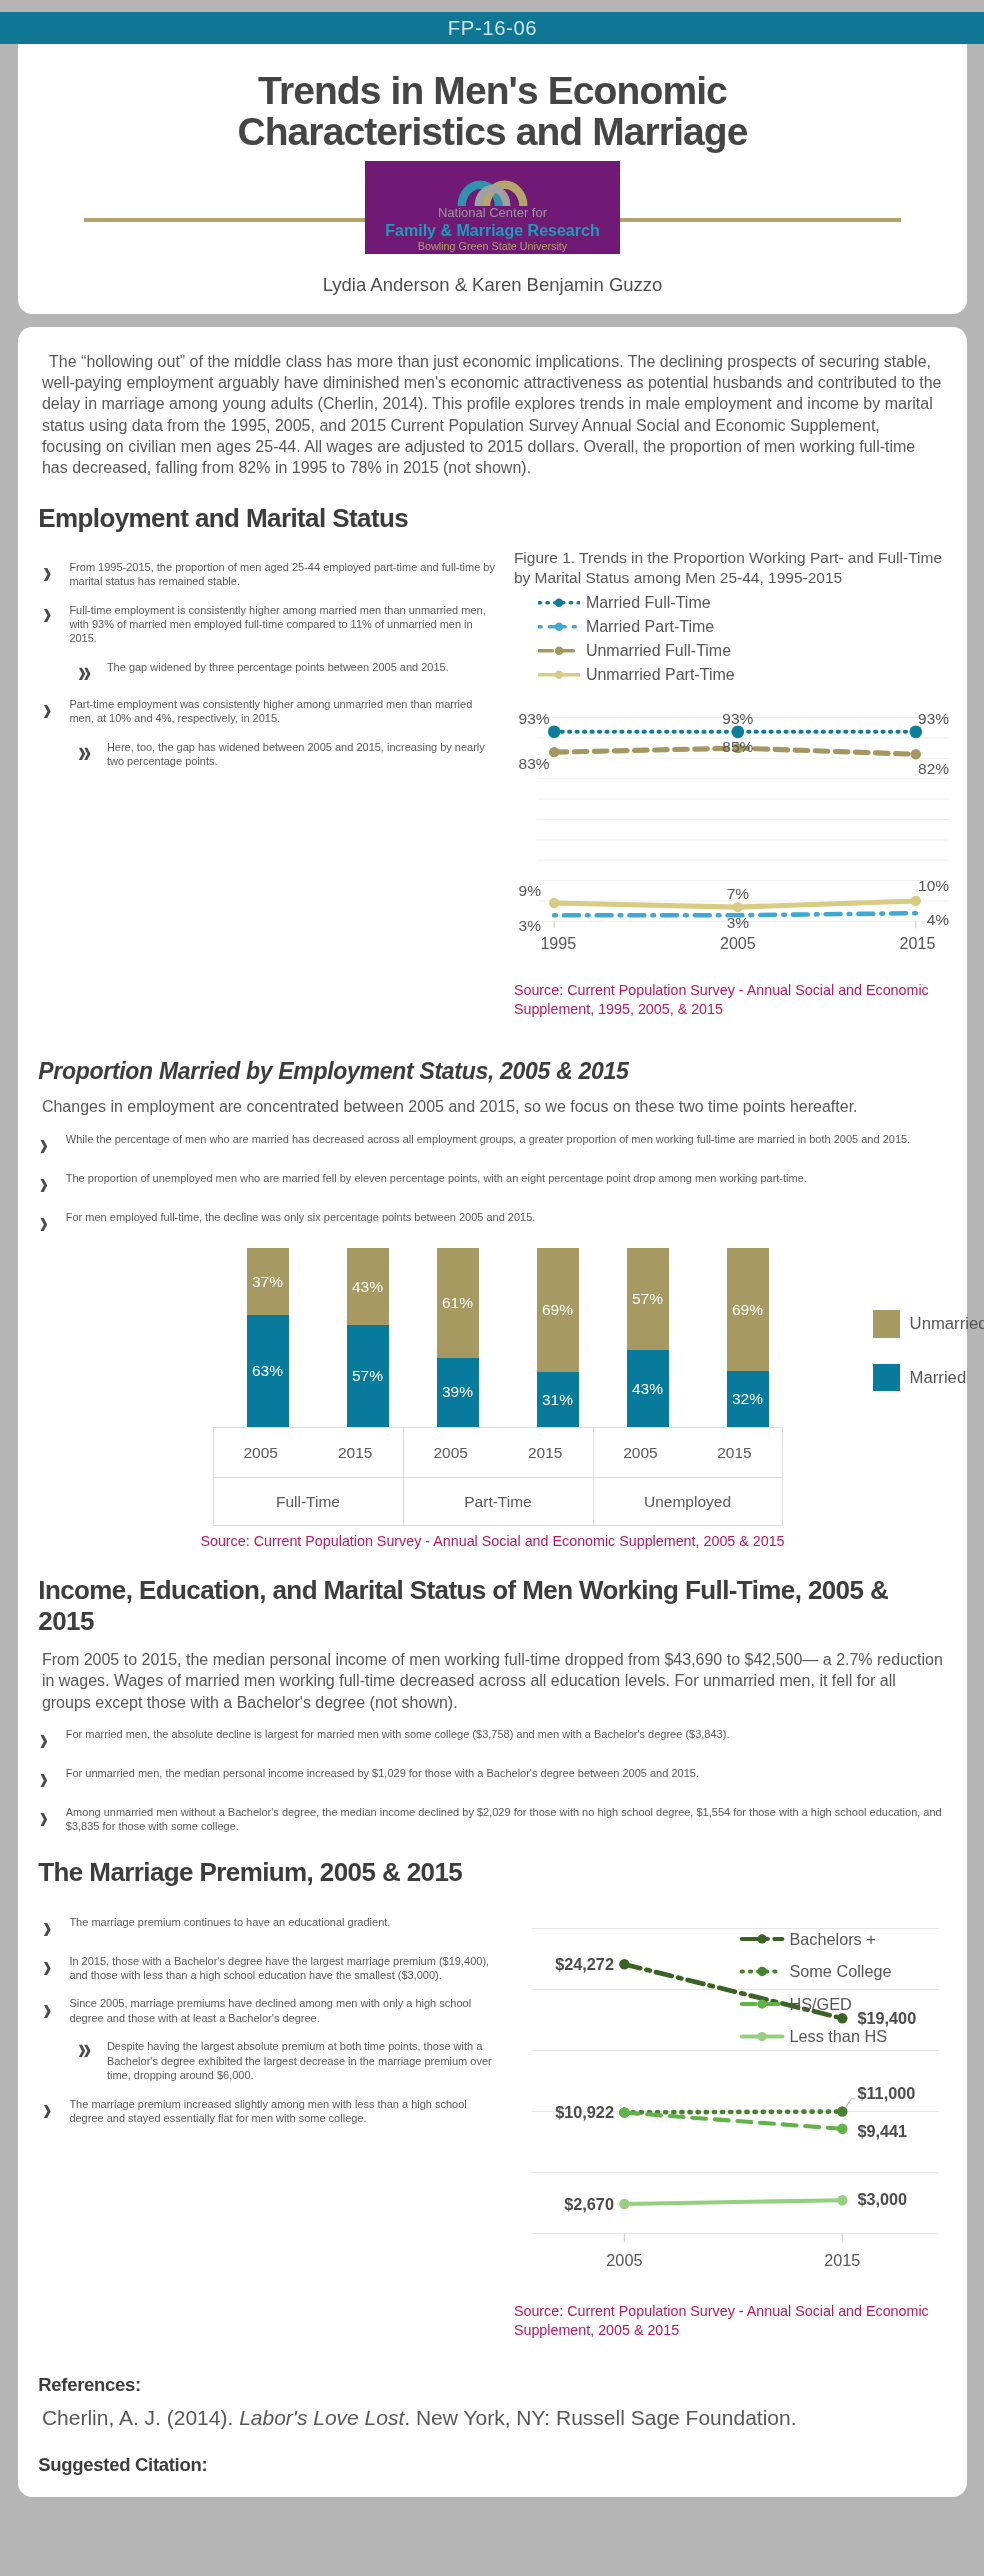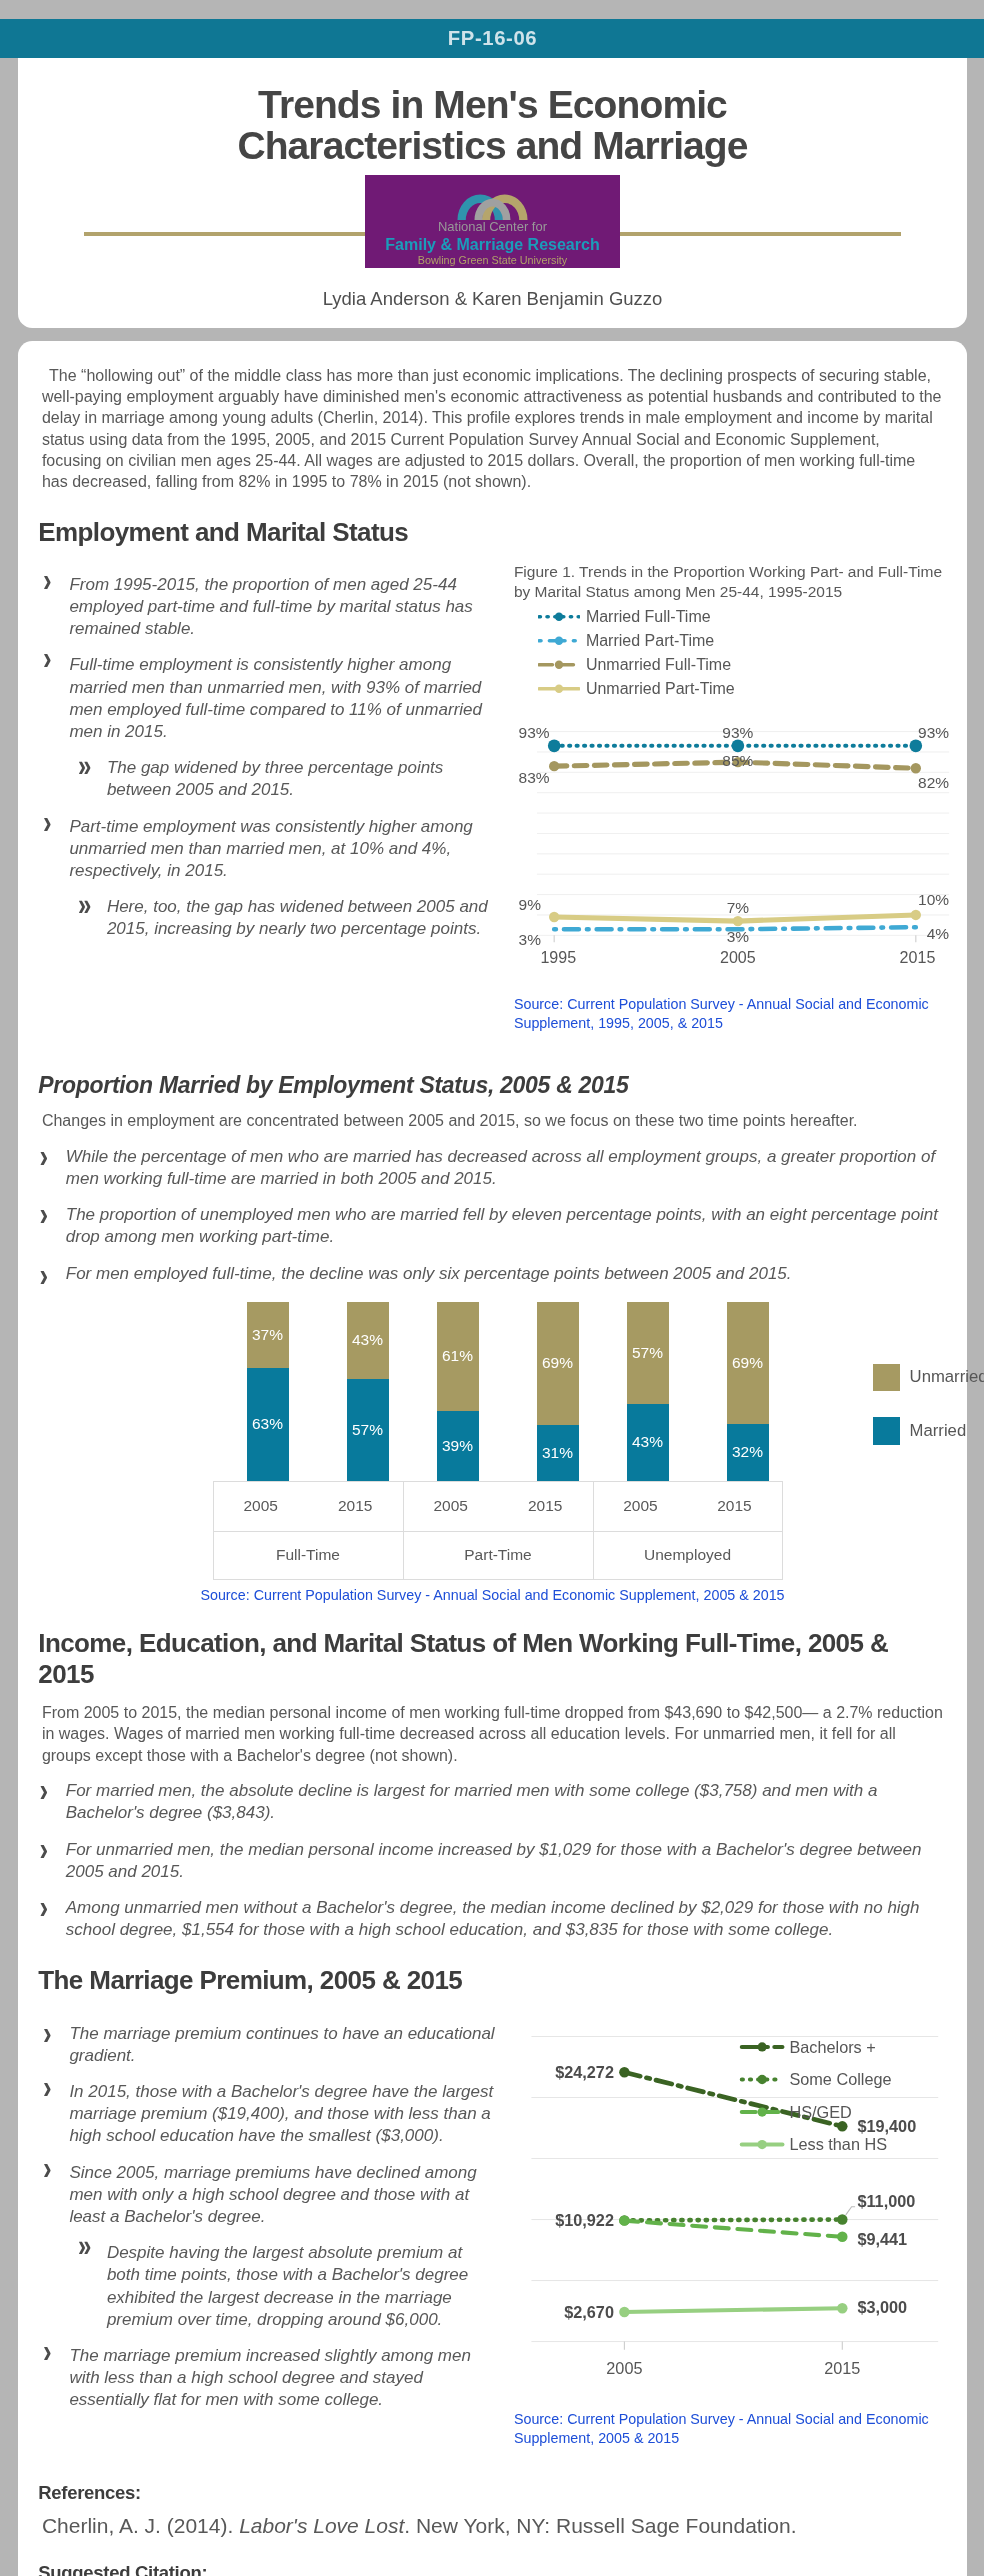--- a/index.html
+++ b/index.html
@@ -1,18 +1,18 @@
 <!DOCTYPE html>
 <html style="font-size:9.6px"><head>
 <meta charset="utf-8">
 <style>
   html,body{margin:0;padding:0;}
   body{width:985px;background:#b5b5b5;font-family:"Liberation Sans",sans-serif;color:#585858;}
   .band{background:#0f7794;width:985px;}
-  .band.top{margin-top:19px;height:39px;display:flex;align-items:center;justify-content:center;font-weight:bold;}
+  .band.top{margin-top:12px;height:32px;display:flex;align-items:center;justify-content:center;}
   .band .code{color:#cfe3ea;font-size:20.3px;letter-spacing:0.6px;}
   .card{background:#fff;margin:0 18px;}
   .header-card{border-radius:0 0 14.3px 14.3px;text-align:center;padding:26px 24px 18px;}
   .main-card{border-radius:14.3px;margin-top:13px;padding:20.3px 15.5px 15.5px;}
 
   h1{font-size:39px;line-height:1.06;color:#454545;margin:0 0 8.4px;letter-spacing:-0.9px;font-weight:700;}
   .logo-block{position:relative;height:100px;margin-top:2.4px;}
   .logo-rule{position:absolute;left:42px;right:42px;top:57px;height:4.2px;background:#b2a36c;}
   .logo-inner{position:relative;display:inline-block;background:#701a75;padding:0 20.3px;}
   .logo-arches{display:block;margin:0 auto;}
@@ -27,24 +27,24 @@
   .para{font-size:16px;line-height:1.33;margin:4.8px 8.4px 9.6px;}
   .twocol{display:flex;gap:10.8px;margin:0 3.6px;}
   .col-l{flex:0 0 466px;}
   .col-r{flex:1;}
 
   .bullets{margin:2.4px 4.8px;}
   .bullet{display:flex;margin:14.3px 0;}
   .bullet .chev{font-weight:700;color:#4c4c4c;font-size:26px;line-height:0.9;transform:scaleY(1.3);transform-origin:center;margin:1.2px 10.8px 0 1.2px;flex:0 0 15.5px;}
   .bullet.sub{margin:13px 0 6px 35px;}
   .bullet.sub .chev{font-size:24px;flex-basis:18px;}
-  .btext{font-size:17px;line-height:1.3;font-style:italic;}
+  .btext{font-size:11px;line-height:1.3;}
 
   .figcap{font-size:15.5px;line-height:1.28;color:#595959;margin:2.4px 0 6px;}
-  .figsrc{font-size:14.3px;line-height:1.3;color:#1d4ed8;margin-top:6px;}
+  .figsrc{font-size:14.3px;line-height:1.3;color:#be185d;margin-top:6px;}
   .center{text-align:center;}
 
   .fig1-legend{display:grid;grid-template-columns:1fr;gap:6px 3.6px;margin:3.6px 0 2.4px 24px;}
   .legitem{display:flex;align-items:center;gap:6px;font-size:16px;color:#565656;}
 
   .fig2-wrap{display:flex;align-items:flex-start;margin:10.8px 0 0 179px;gap:90px;}
   .f2cols{display:flex;}
   .f2col{width:190px;display:flex;flex-direction:column;}
   .f2bars{display:flex;justify-content:center;gap:38px;height:179px;align-items:flex-end;}
   .f2bar{width:42px;height:179px;display:flex;flex-direction:column;margin-left:20px;}

